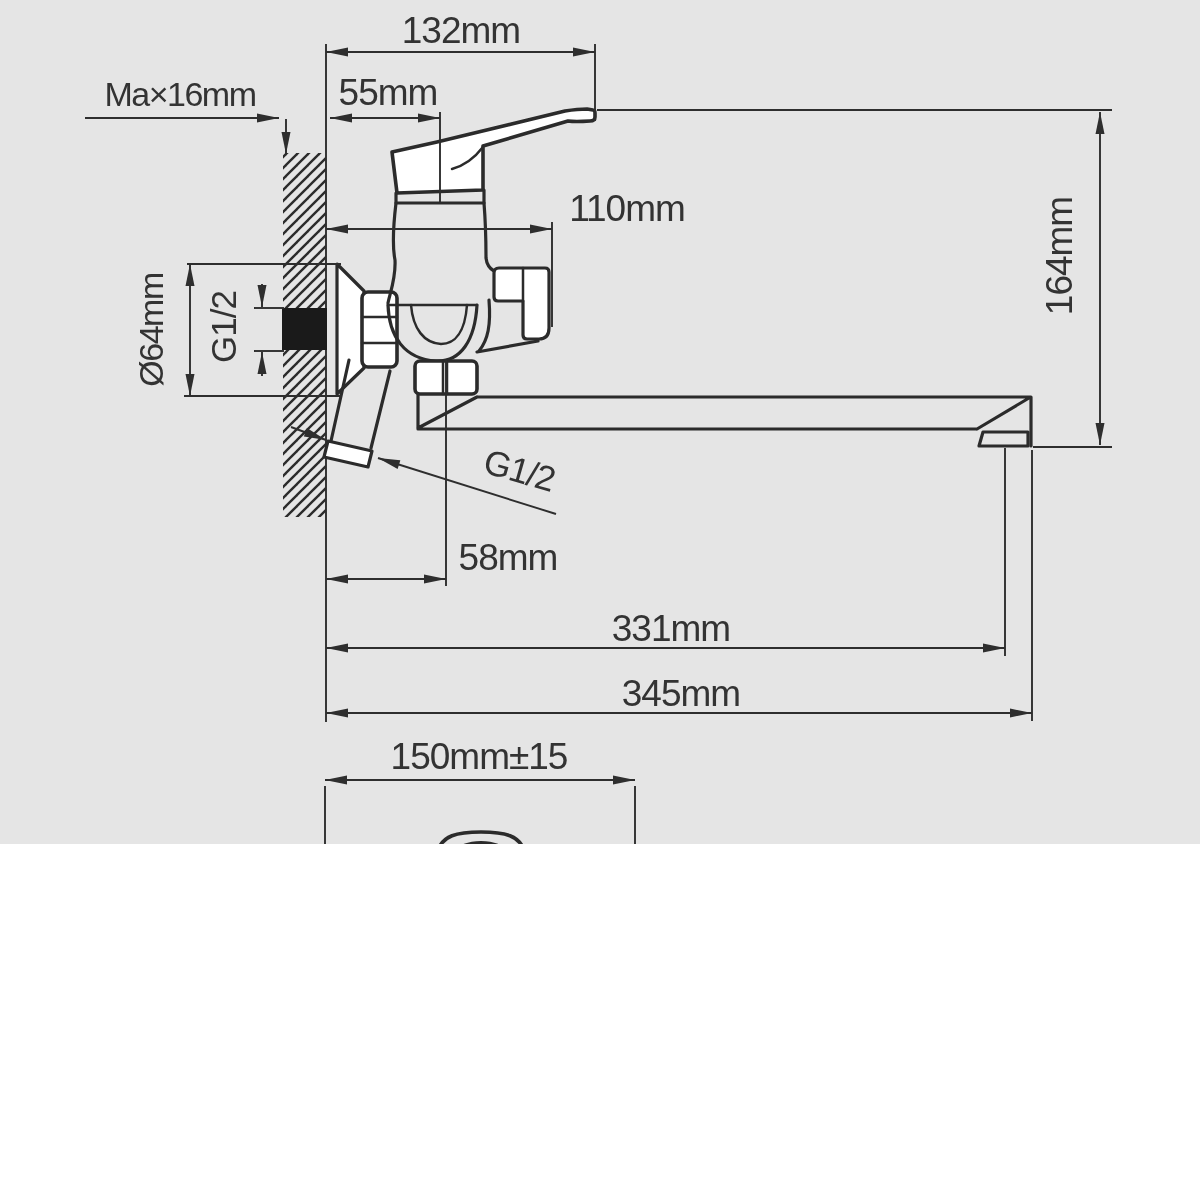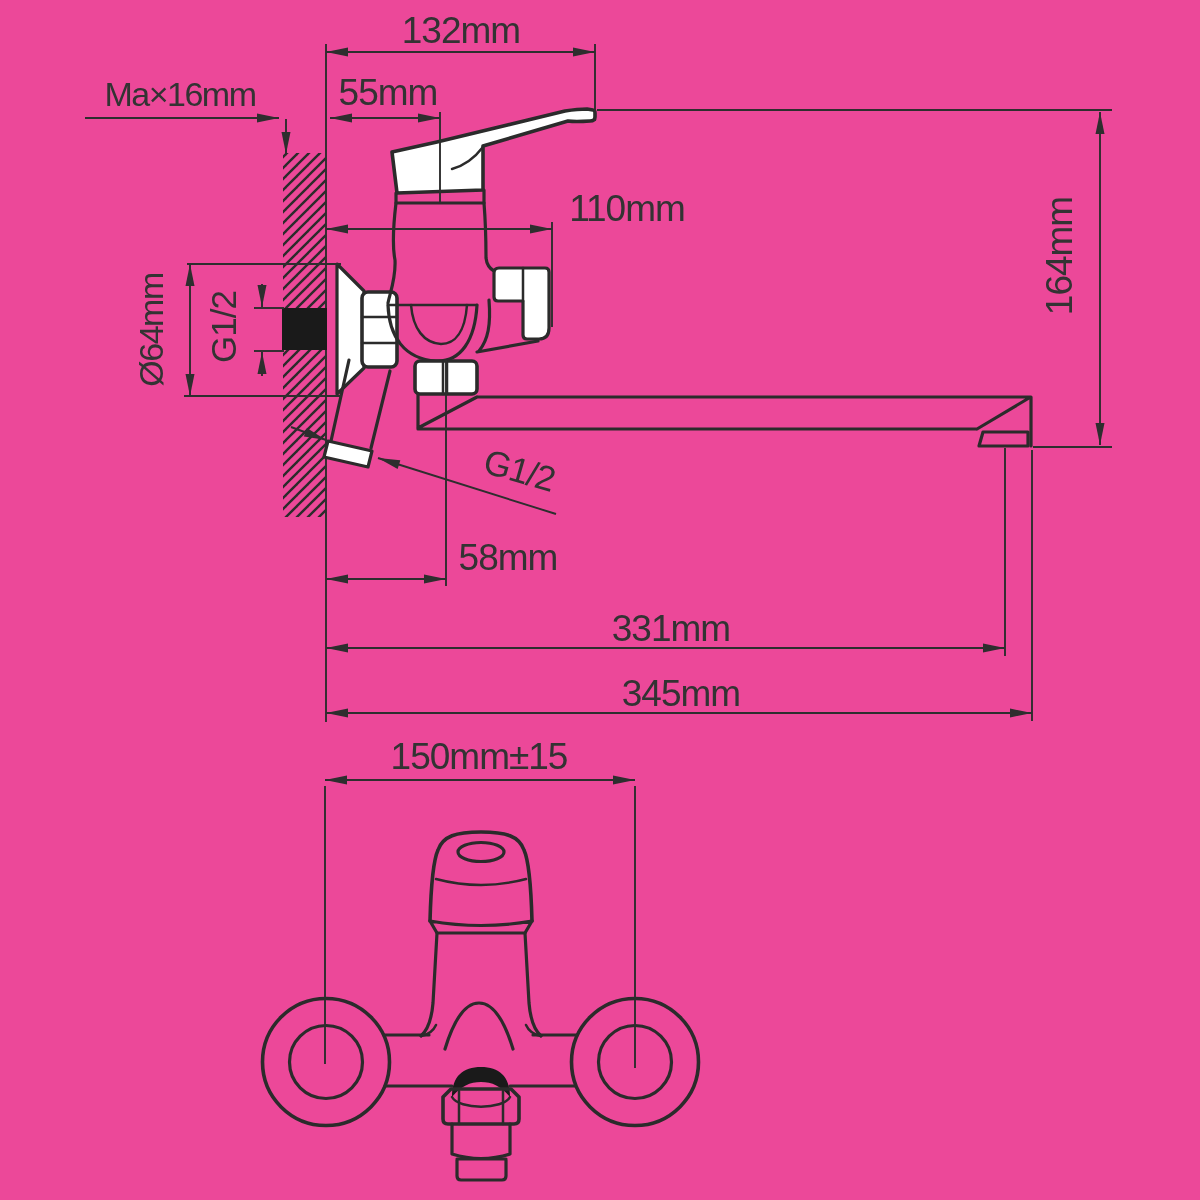--- a/index.html
+++ b/index.html
@@ -1,16 +1,16 @@
 <!DOCTYPE html>
 <html><head>
 <meta charset="utf-8">
 <style>
   html,body{margin:0;padding:0;background:#fff;}
-  .page{position:relative;width:1200px;height:1200px;background:#ec4899;overflow:hidden;}
+  .page{position:relative;width:1200px;height:844px;background:#e5e5e5;overflow:hidden;}
   svg{display:block;}
   .obj{stroke:#2b2b2b;fill:none;stroke-width:3.2;stroke-linecap:round;stroke-linejoin:round;}
   .obj-thick{stroke:#2b2b2b;fill:none;stroke-width:3.6;stroke-linecap:round;stroke-linejoin:round;}
   .obj-thin{stroke:#2b2b2b;fill:none;stroke-width:2.5;stroke-linecap:round;stroke-linejoin:round;}
   .fillw{fill:#ffffff;}
   .dimline{stroke:#2e2e2e;fill:none;stroke-width:1.9;}
   .dim-text{font-family:"Liberation Sans",sans-serif;font-size:37px;fill:#333333;letter-spacing:-1px;text-anchor:middle;}
   .dim-text-sm{font-family:"Liberation Sans",sans-serif;font-size:34px;fill:#333333;letter-spacing:-1.5px;text-anchor:middle;}
   .dim-text-g{font-family:"Liberation Sans",sans-serif;font-size:35px;fill:#333333;letter-spacing:-1px;text-anchor:middle;}
 </style>

